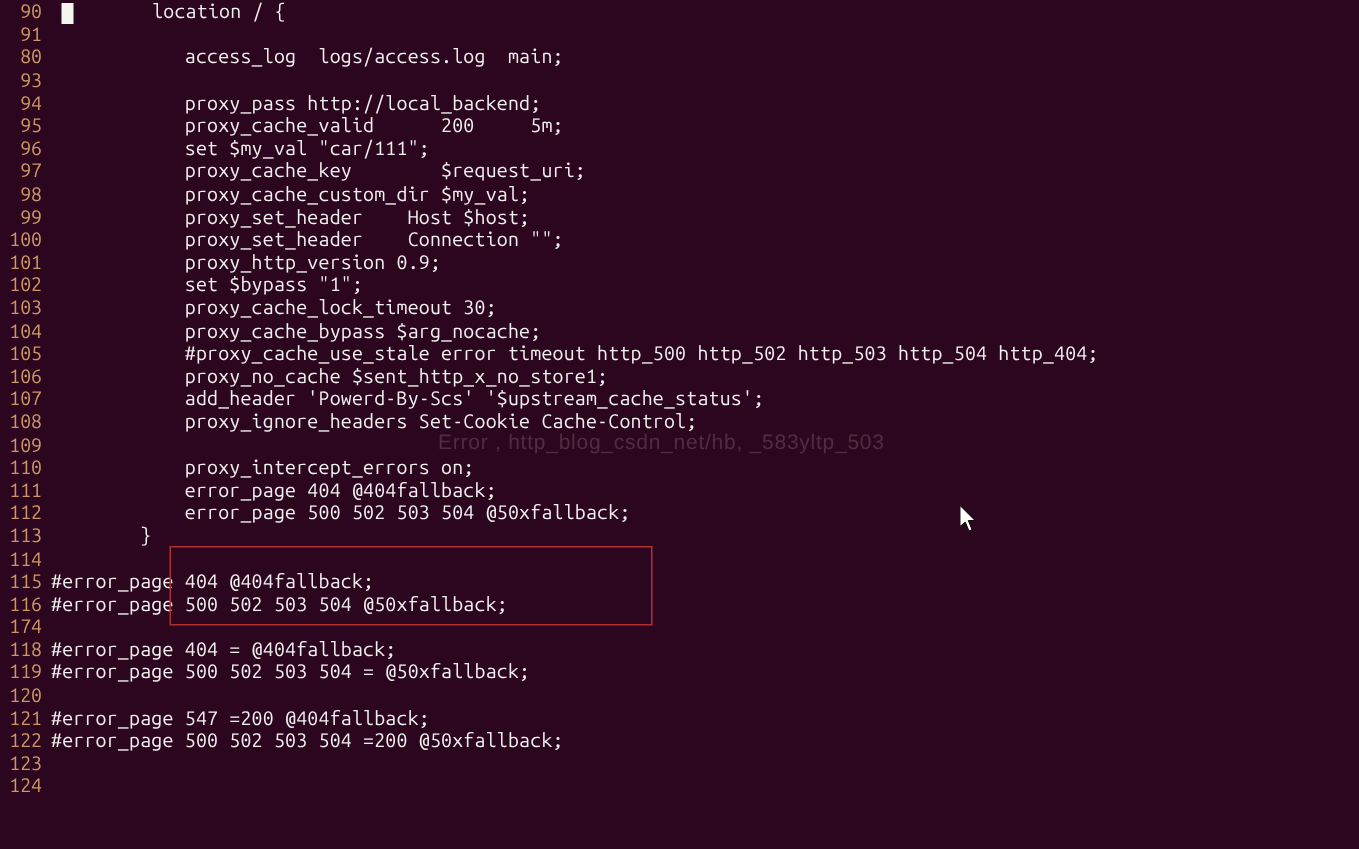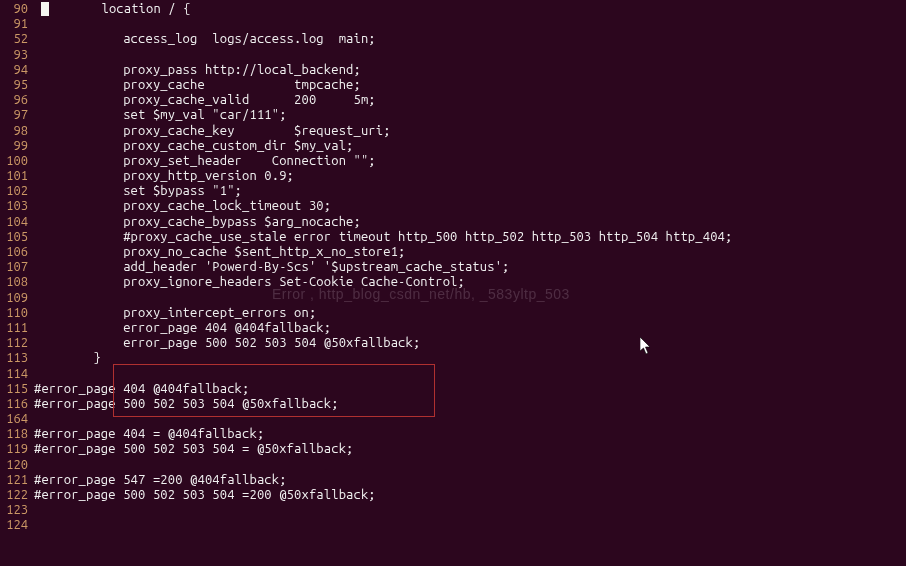--- a/index.html
+++ b/index.html
@@ -65,21 +65,21 @@
   }
   .mouse-pointer svg { display:block; }
 </style>
 </head>
 <body>
 
 <div class="editor">
   <div class="gutter" id="gutter">
       <div>90</div>
       <div>91</div>
-      <div>52</div>
+      <div>80</div>
       <div>93</div>
       <div>94</div>
       <div>95</div>
       <div>96</div>
       <div>97</div>
       <div>98</div>
       <div>99</div>
       <div>100</div>
       <div>101</div>
       <div>102</div>
@@ -90,43 +90,43 @@
       <div>107</div>
       <div>108</div>
       <div>109</div>
       <div>110</div>
       <div>111</div>
       <div>112</div>
       <div>113</div>
       <div>114</div>
       <div>115</div>
       <div>116</div>
-      <div>164</div>
+      <div>174</div>
       <div>118</div>
       <div>119</div>
       <div>120</div>
       <div>121</div>
       <div>122</div>
       <div>123</div>
       <div>124</div>
       <div>143</div>
       <div>126</div>
       <div>127</div>
     </div>
   <div class="code" id="code">
       <div class="line"> <span class="cursor-block"></span>       location / {</div>
       <div class="line"></div>
       <div class="line">            access_log  logs/access.log  main;</div>
       <div class="line"></div>
       <div class="line">            proxy_pass http://local_backend;</div>
-      <div class="line">            proxy_cache            tmpcache;</div>
       <div class="line">            proxy_cache_valid      200     5m;</div>
       <div class="line">            set $my_val "car/111";</div>
       <div class="line">            proxy_cache_key        $request_uri;</div>
       <div class="line">            proxy_cache_custom_dir $my_val;</div>
+      <div class="line">            proxy_set_header    Host $host;</div>
       <div class="line">            proxy_set_header    Connection "";</div>
       <div class="line">            proxy_http_version 0.9;</div>
       <div class="line">            set $bypass "1";</div>
       <div class="line">            proxy_cache_lock_timeout 30;</div>
       <div class="line">            proxy_cache_bypass $arg_nocache;</div>
       <div class="line">            #proxy_cache_use_stale error timeout http_500 http_502 http_503 http_504 http_404;</div>
       <div class="line">            proxy_no_cache $sent_http_x_no_store1;</div>
       <div class="line">            add_header 'Powerd-By-Scs' '$upstream_cache_status';</div>
       <div class="line">            proxy_ignore_headers Set-Cookie Cache-Control;</div>
       <div class="line"></div>
@@ -142,20 +142,20 @@
       <div class="line">#error_page 500 502 503 504 = @50xfallback;</div>
       <div class="line"></div>
       <div class="line">#error_page 547 =200 @404fallback;</div>
       <div class="line">#error_page 500 502 503 504 =200 @50xfallback;</div>
       <div class="line"></div>
       <div class="line"></div>
     </div>
 
   <div class="highlight-box" id="hlbox" style="top: 364px; left: 113px; width: 320px; height: 51px;"></div>
 
-  <div class="watermark" id="wm" style="top: 287px; left: 272px;">Error , http_blog_csdn_net/hb, _583yltp_503</div>
+  <div class="watermark" id="wm" style="top: 287px; left: 292px;">Error , http_blog_csdn_net/hb, _583yltp_503</div>
 
   <div class="mouse-pointer" id="mp" style="top: 337px; left: 640px;">
     <svg width="12" height="18" viewBox="0 0 12 18">
       <path d="M0,0 L0,14 L3.5,11 L6,17 L8,16 L5.5,10 L10,10 Z" fill="#ffffff" stroke="#000000" stroke-width="0.6"></path>
     </svg>
   </div>
 </div>
 
 </body></html>

